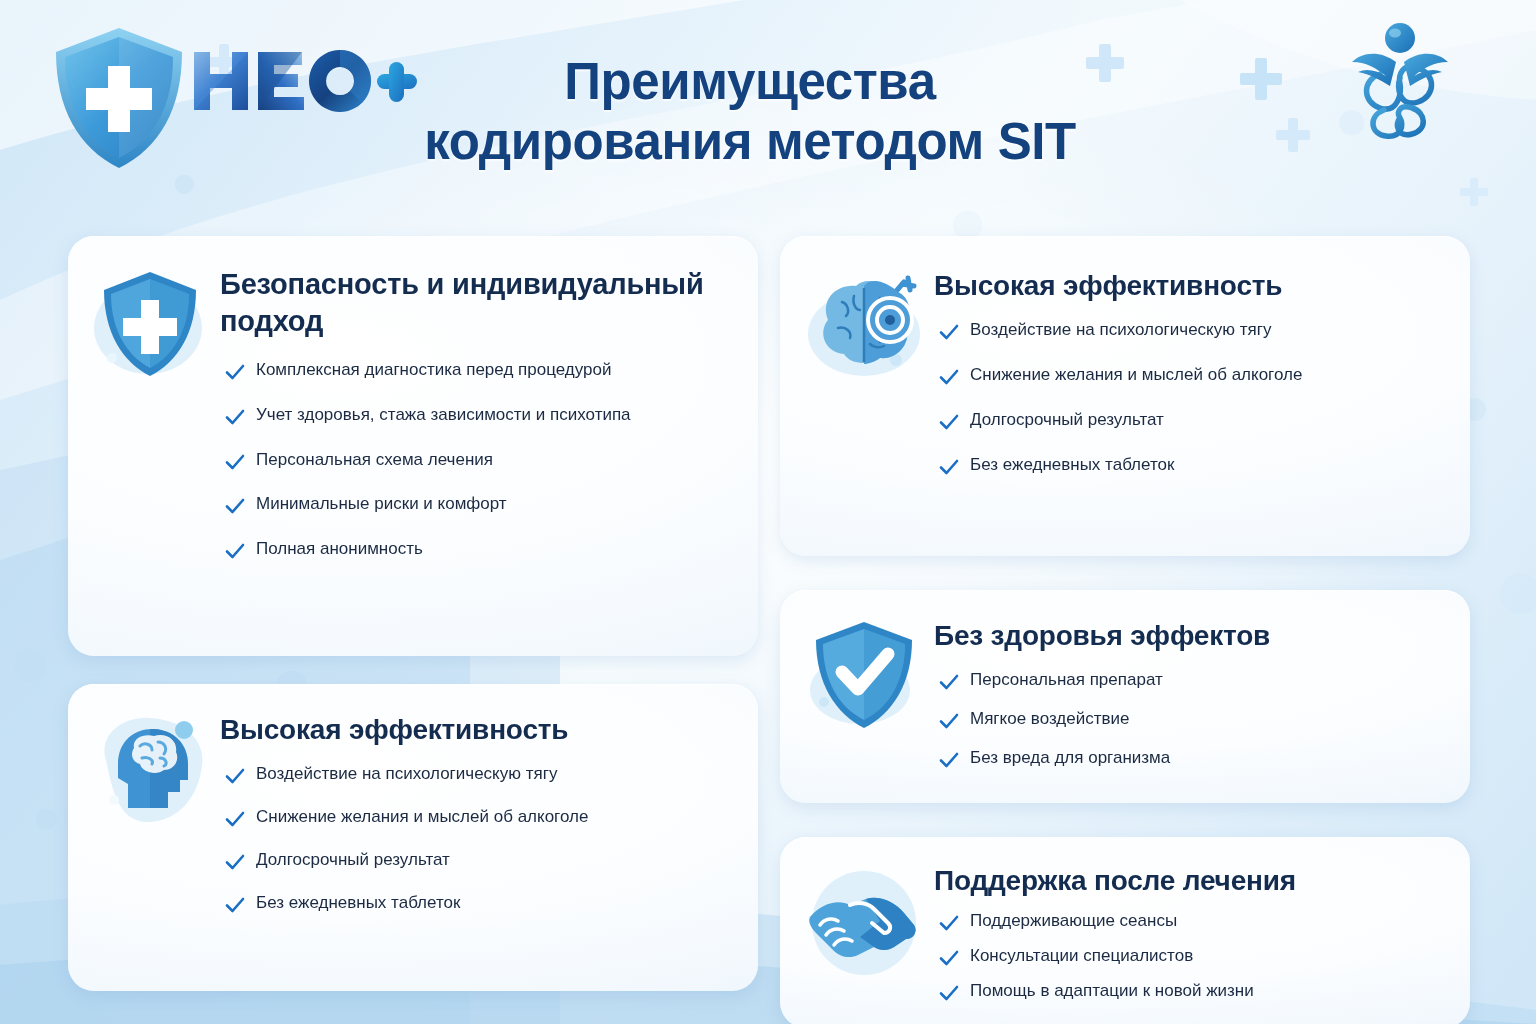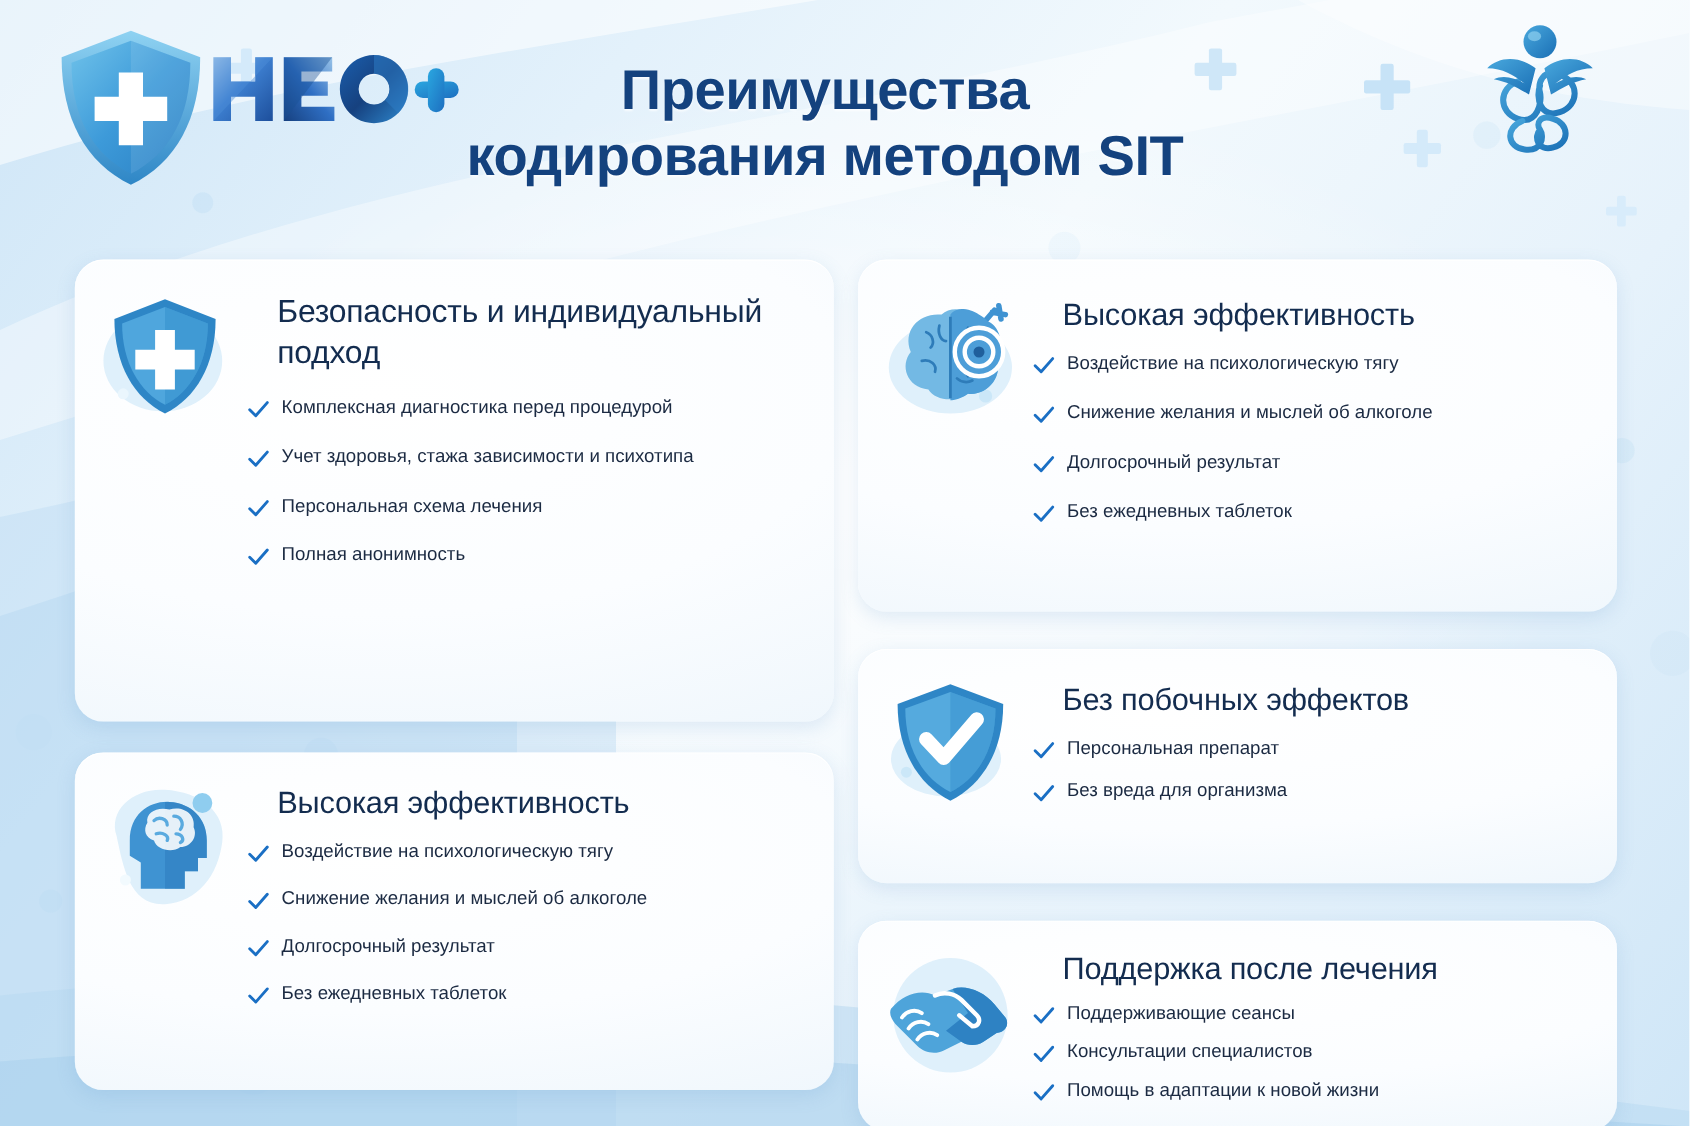--- a/index.html
+++ b/index.html
@@ -93,24 +93,23 @@
   }
   .card-inner{ position:relative; display:flex; padding:28px 30px 26px 22px; }
 
   .card-icon{
     flex:0 0 auto; width:126px; height:126px;
     position:relative; margin-right:6px;
   }
   .card-body{ flex:1 1 auto; min-width:0; padding-top:4px; }
 
   .card-title{
-    font-size:28px; font-weight:normal; color:#132c4f;
+    font-size:28px; font-weight:bold; color:#132c4f;
     line-height:1.26; letter-spacing:-.2px;
     margin-bottom:16px;
-    margin-left:32px;
   }
 
   ul.features{ list-style:none; }
   ul.features li{
     position:relative;
     padding-left:36px;
     font-size:17px; line-height:1.34;
     color:#1b2a42;
     margin-bottom:15px;
   }
@@ -286,20 +285,26 @@
               <svg class="tick" viewBox="0 0 22 22">
                   <path d="M3 11.5 L8.5 17 L19 5" fill="none" stroke="currentColor" stroke-width="2.6" stroke-linecap="round" stroke-linejoin="round"></path>
                 </svg>
               <span>Учет здоровья, стажа зависимости и психотипа</span>
             </li>
             <li>
               <svg class="tick" viewBox="0 0 22 22">
                   <path d="M3 11.5 L8.5 17 L19 5" fill="none" stroke="currentColor" stroke-width="2.6" stroke-linecap="round" stroke-linejoin="round"></path>
                 </svg>
               <span>Персональная схема лечения</span>
+            </li>
+            <li>
+              <svg class="tick" viewBox="0 0 22 22">
+                  <path d="M3 11.5 L8.5 17 L19 5" fill="none" stroke="currentColor" stroke-width="2.6" stroke-linecap="round" stroke-linejoin="round"></path>
+                </svg>
+              <span>Минимальные риски и комфорт</span>
             </li>
             <li>
               <svg class="tick" viewBox="0 0 22 22">
                   <path d="M3 11.5 L8.5 17 L19 5" fill="none" stroke="currentColor" stroke-width="2.6" stroke-linecap="round" stroke-linejoin="round"></path>
                 </svg>
               <span>Полная анонимность</span>
             </li>
           </ul>
         </div>
       </div>
@@ -408,27 +413,33 @@
           <svg viewBox="0 0 126 126">
             <ellipse cx="58" cy="76" rx="50" ry="34" fill="#dff0fb"></ellipse>
             <circle cx="22" cy="88" r="5" fill="#cbe7f8"></circle>
             <path d="M62 8 L110 26 C110 70 90 100 62 114 C34 100 14 70 14 26 Z" fill="#2e86c6"></path>
             <path d="M62 15 L103 30 C103 68 86 94 62 106 C38 94 21 68 21 30 Z" fill="#55aade"></path>
             <path d="M62 15 L103 30 C103 68 86 94 62 106 Z" fill="#2f8cca" opacity=".42"></path>
             <path d="M40 58 L56 75 L86 40" fill="none" stroke="#ffffff" stroke-width="13" stroke-linecap="round" stroke-linejoin="round"></path>
           </svg>
         </div>
         <div class="card-body">
-          <div class="card-title">Без побочных эффектов</div>
+          <div class="card-title">Без здоровья эффектов</div>
           <ul class="features">
             <li>
               <svg class="tick" viewBox="0 0 22 22">
                   <path d="M3 11.5 L8.5 17 L19 5" fill="none" stroke="currentColor" stroke-width="2.6" stroke-linecap="round" stroke-linejoin="round"></path>
                 </svg>
               <span>Персональная препарат</span>
+            </li>
+            <li>
+              <svg class="tick" viewBox="0 0 22 22">
+                  <path d="M3 11.5 L8.5 17 L19 5" fill="none" stroke="currentColor" stroke-width="2.6" stroke-linecap="round" stroke-linejoin="round"></path>
+                </svg>
+              <span>Мягкое воздействие</span>
             </li>
             <li>
               <svg class="tick" viewBox="0 0 22 22">
                   <path d="M3 11.5 L8.5 17 L19 5" fill="none" stroke="currentColor" stroke-width="2.6" stroke-linecap="round" stroke-linejoin="round"></path>
                 </svg>
               <span>Без вреда для организма</span>
             </li>
           </ul>
         </div>
       </div>

